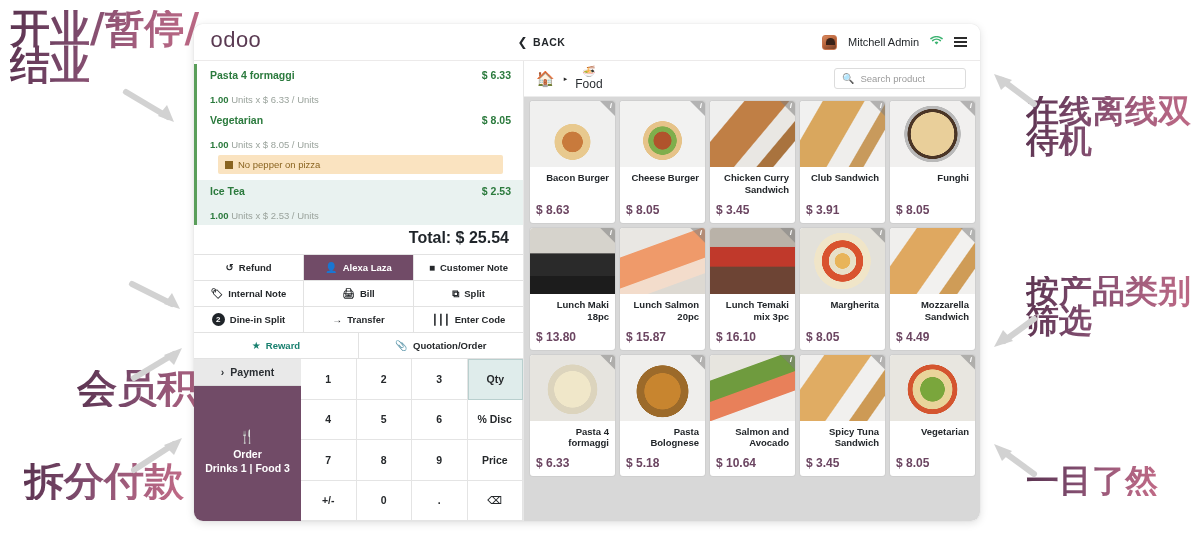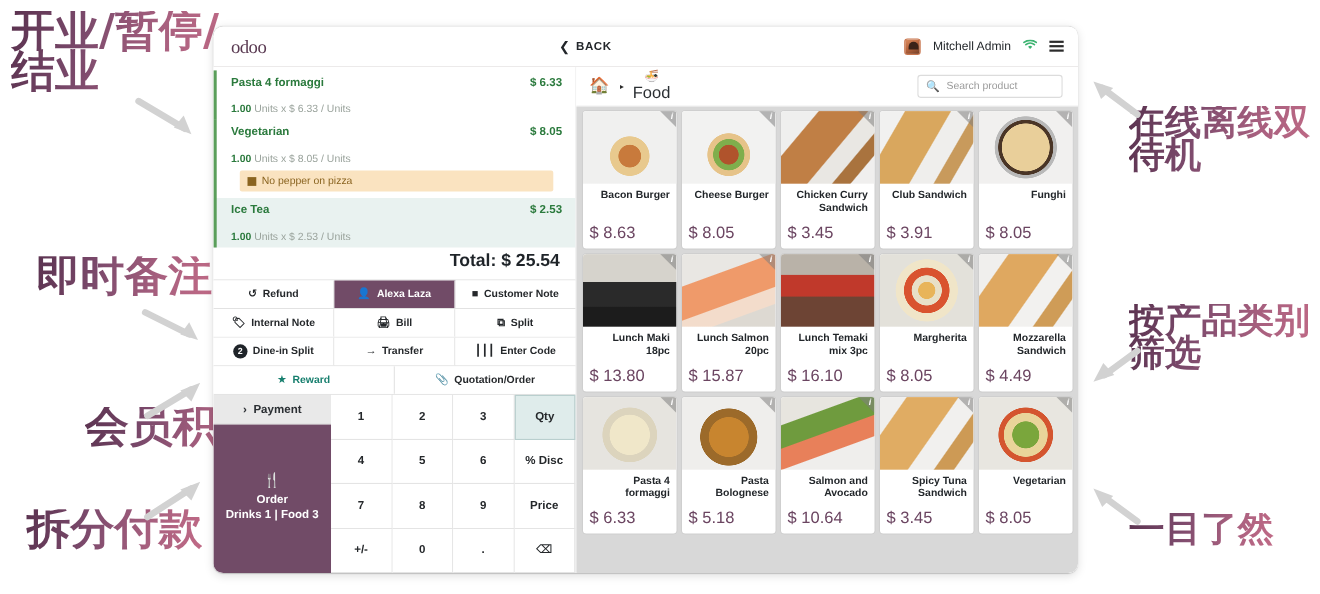--- a/index.html
+++ b/index.html
@@ -46,22 +46,22 @@
   
   .navbar {
     height: 37px;
     flex: 0 0 37px;
     display: flex; align-items: center;
     padding: 0 13px 0 16px;
     background: #fff;
     border-bottom: 1px solid #eceaea;
   }
   .logo {
-    font-family: Liberation Serif, serif;
-    font-size: 17px; font-weight: 400;
+    font-family: Liberation Mono, monospace;
+    font-size: 22px; font-weight: 400;
     color: #5a3a52; letter-spacing: -0.5px;
     line-height: 1;
   }
   .nav-center { flex: 1; display: flex; justify-content: center; align-items: center; }
   .back-btn {
     display: flex; align-items: center; gap: 5px;
     font-size: 10.5px; font-weight: bold; color: #23272b;
     letter-spacing: 0.5px; cursor: pointer;
   }
   .back-chev { font-size: 12px; font-weight: normal; line-height: 1; }
@@ -176,21 +176,21 @@
     height: 36px; flex: 0 0 36px;
     display: flex; align-items: center;
     padding: 0 14px 0 12px;
     border-bottom: 1px solid #ececec;
     background:#fff;
   }
   .home-ic { font-size: 15px; color: #2a2a2a; line-height: 1; }
   .crumb-sep { margin: 0 8px 0 9px; font-size: 7px; color: #2a2a2a; }
   .crumb-cat { display: flex; flex-direction: column; align-items: center; line-height: 1.15; }
   .crumb-cat .cic { font-size: 11px; color: #9fb6c9; }
-  .crumb-cat .clabel { font-size: 15px; color: #2b2f33; }
+  .crumb-cat .clabel { font-size: 12px; color: #2b2f33; }
   .search-box {
     margin-left: auto;
     width: 132px; height: 21px;
     border: 1px solid #dcdcdc; border-radius: 3px;
     display: flex; align-items: center; gap: 6px;
     padding: 0 7px; background:#fff;
   }
   .search-box .sic { font-size: 10px; color: #4b4b4b; }
   .search-box input {
     border: none; outline: none; font-size: 9.5px; color: #25282b;
@@ -212,37 +212,36 @@
     width: 15px; height: 15px;
     background: rgba(128,128,128,0.55);
     clip-path: polygon(100% 0, 0 0, 100% 100%);
   }
   .corner::after{
     content:"i"; position:absolute; right:3px; top:0px;
     font-size:8px; color:#fff; font-style: italic; font-weight: bold;
   }
   .cinfo { padding: 5px 6px 6px; flex:1; display:flex; flex-direction:column; }
   .cname { font-size: 9.5px; font-weight: bold; color: #22262a; line-height: 1.25; text-align: right; }
-  .cprice { font-size: 15px; font-weight: normal; color: #6b4561; margin-top: auto; padding-top: 7px; }
+  .cprice { font-size: 12px; font-weight: bold; color: #6b4561; margin-top: auto; padding-top: 7px; }
 </style>
 </head>
 <body>
 
 <div id="page">
 
   <div class="anno big" style="left:10px; top:10px;">开业/暂停/
 结业</div>
   <div class="arrow" style="left:122px; top:86px;">
     <svg width="62" height="44" viewBox="0 0 62 44">
         <path d="M4 6 L46 31" stroke="#d2d2d2" stroke-width="6" stroke-linecap="round" fill="none"></path>
         <path d="M52 36 L36 30 L45 19 Z" fill="#d2d2d2"></path>
       </svg>
   </div>
 
-  <div class="anno big" style="left:33px; top:233px;">即时备注</div>
   <div class="arrow" style="left:128px; top:278px;">
     <svg width="62" height="40" viewBox="0 0 62 40">
         <path d="M4 6 L44 26" stroke="#d2d2d2" stroke-width="6" stroke-linecap="round" fill="none"></path>
         <path d="M52 31 L36 26 L44 15 Z" fill="#d2d2d2"></path>
       </svg>
   </div>
 
   <div class="anno big" style="left:33px; top:370px;margin-left:44px;">会员积分</div>
   <div class="arrow" style="left:128px; top:340px;">
     <svg width="62" height="44" viewBox="0 0 62 44">

